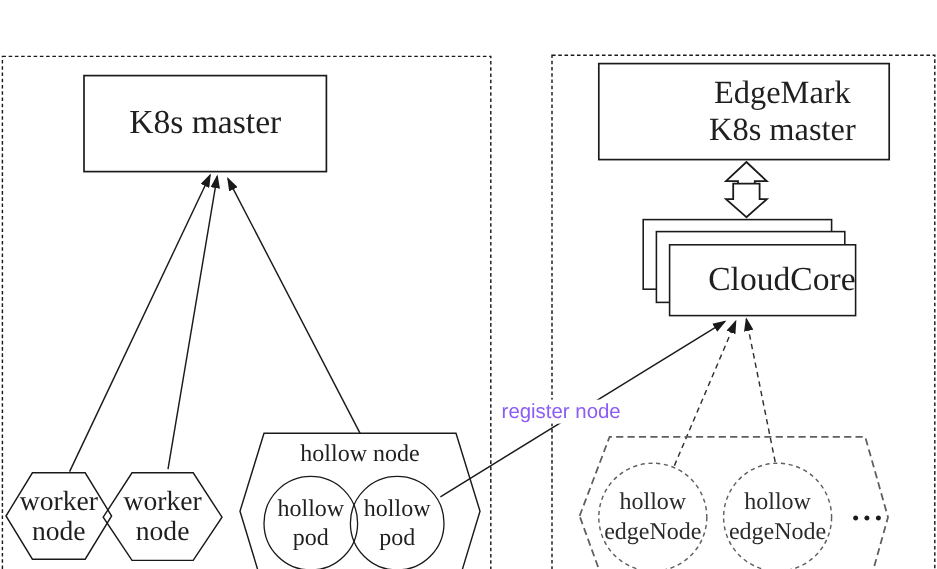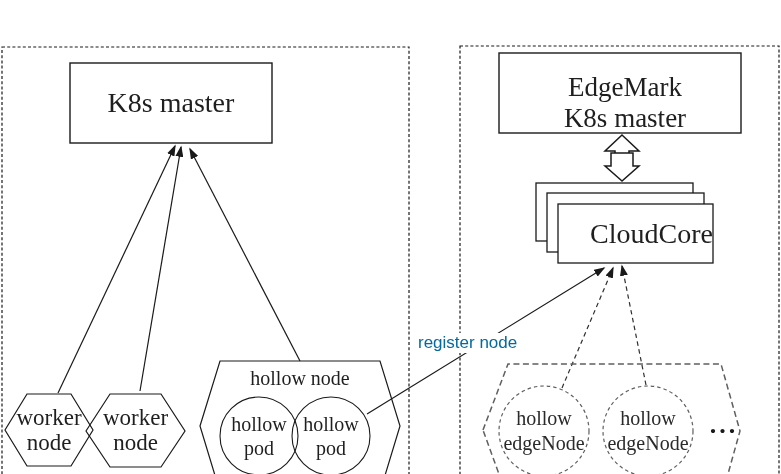--- a/index.html
+++ b/index.html
@@ -34,21 +34,21 @@
   .title-md { font-size: 28px; }
   .hex-txt  { font-size: 23px; line-height: 25px; }
   .pod-txt  { font-size: 20px; line-height: 24px; }
   .grp-txt  { font-size: 20px; }
   .edge-txt { font-size: 20px; line-height: 25px; color: #2a2a2a; }
   .register-lbl {
     position: absolute;
     z-index: 3;
     font-family: "Liberation Sans", sans-serif;
     font-size: 17px;
-    color: #0369a1;
+    color: #8b5cf6;
     background: #ffffff;
     padding: 0 3px;
     white-space: nowrap;
   }
   .dots {
     font-size: 26px;
     font-weight: bold;
     letter-spacing: 3px;
     color: #1a1a1a;
   }
@@ -125,21 +125,21 @@
     <div>pod</div>
   </div>
 
   <div class="lbl pod-txt" style="left:291px; top:354px; width:80px; height:76px;">
     <div>hollow</div>
     <div>pod</div>
   </div>
 
   <div class="register-lbl" style="left:415px; top:289px;">register node</div>
 
-  <div class="lbl title-lg" style="left:499px; top:19px; width:252px; height:80px;">
+  <div class="lbl title-lg" style="left:499px; top:9px; width:252px; height:80px;padding-left:27px;">
     <div>EdgeMark</div>
     <div>K8s master</div>
   </div>
 
   <div class="lbl title-md" style="left:558px; top:160px; width:155px; height:59px;align-items:flex-end;">
     <div>CloudCore</div>
   </div>
 
   <div class="lbl edge-txt" style="left:497px; top:343px; width:94px; height:88px;">
     <div>hollow</div>

